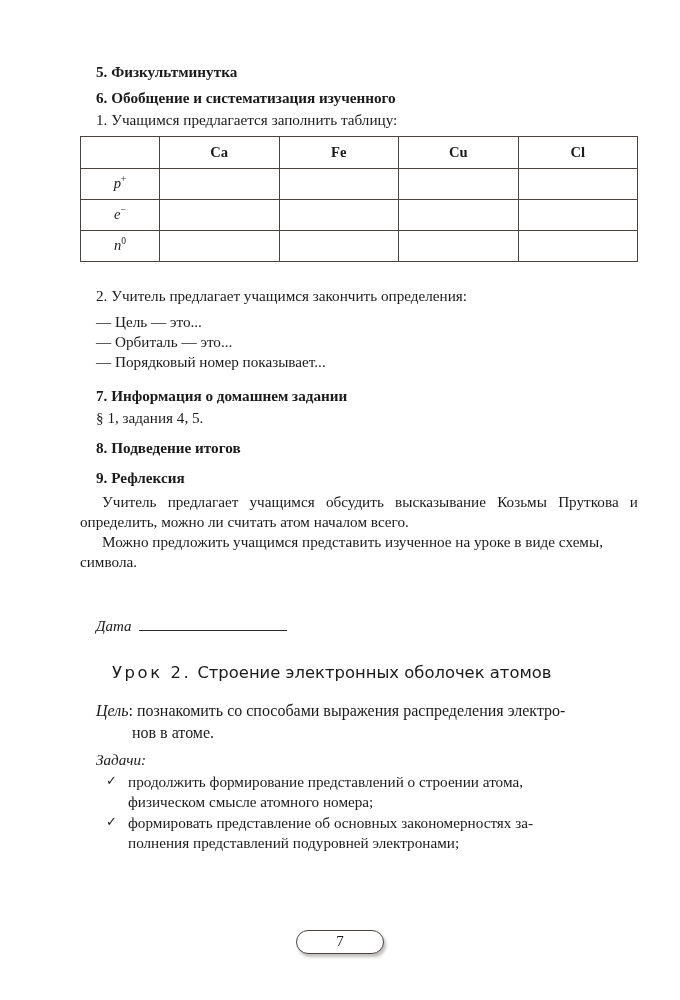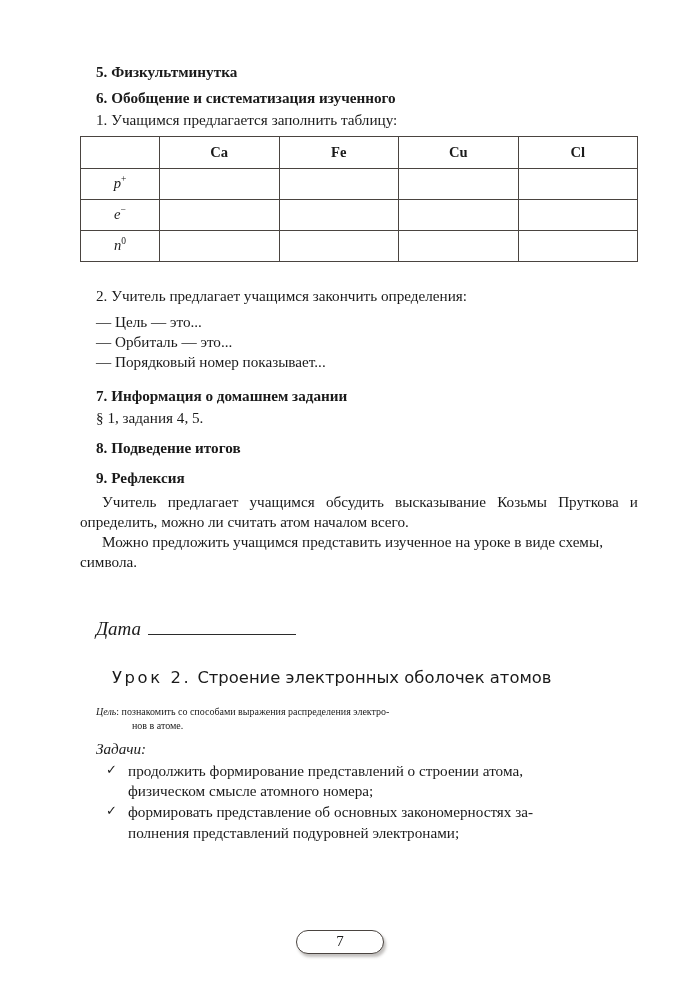--- a/index.html
+++ b/index.html
@@ -98,21 +98,21 @@
 
   
   .date-line {
     display: flex;
     align-items: baseline;
     margin: 46px 0 0 0;
     padding-left: 16px;
   }
   .date-label {
     font-style: italic;
-    font-size: 19px;
+    font-size: 15px;
   }
   .date-rule {
     display: inline-block;
     width: 148px;
     height: 0;
     border-bottom: 1.3px solid #2b2b2b;
     margin-left: 7px;
     margin-bottom: 3px;
   }
 
@@ -129,21 +129,21 @@
     font-weight: normal;
   }
   .lesson-title {
     font-size: 16.4px;
     font-weight: normal;
     margin-left: 6px;
   }
 
   
   .aim {
-    font-size: 10px;
+    font-size: 16px;
     line-height: 1.32;
     margin: 18px 0 0 0;
     padding-left: 16px;
     text-indent: 0;
   }
   .aim .hang {
     display: block;
     padding-left: 36px;
   }
   .lbl-it { font-style: italic; }

